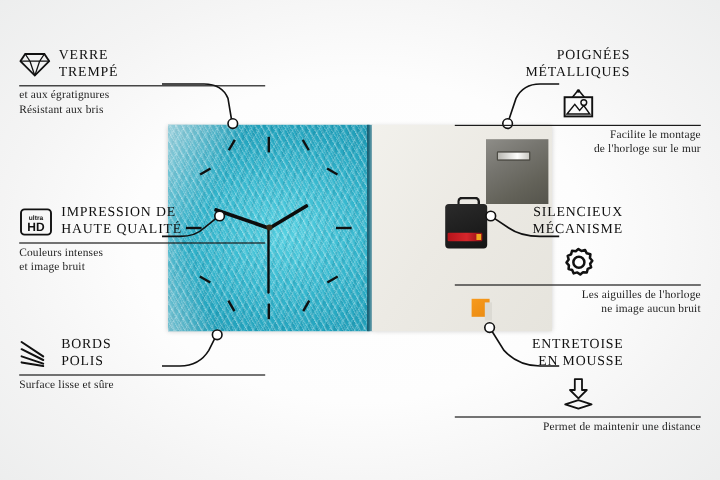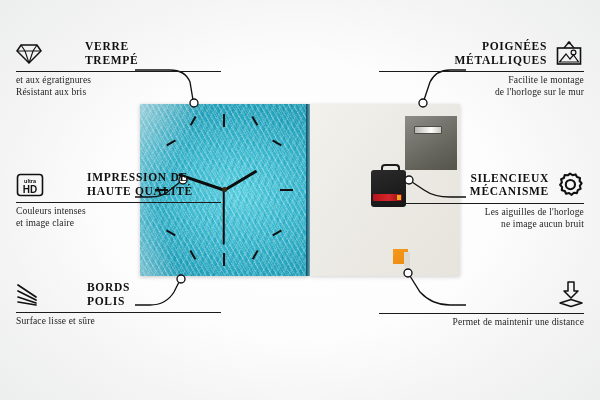--- a/index.html
+++ b/index.html
@@ -10,27 +10,26 @@
   }
   #stage{
     position:relative;width:600px;height:400px;
     background:
       radial-gradient(ellipse 420px 300px at 300px 200px,#ffffff 0%,#fdfdfd 45%,#f4f4f4 72%,#eceded 100%);
   }
 
   
   .feat{position:absolute;width:205px;}
   .feat .head{display:flex;align-items:center;gap:7px;}
-  .feat.right .head{flex-direction:row;justify-content:flex-end;}
+  .feat.right .head{flex-direction:column;justify-content:flex-end;}
   .ttl{
     font-family:"Liberation Serif", serif;
-    font-weight:bold;font-size:11.5px;line-height:13.5px;
+    font-weight:normal;font-size:11.5px;line-height:13.5px;
     letter-spacing:.7px;color:#101010;text-transform:uppercase;
     white-space:nowrap;
-    margin-left:36px;
   }
   .feat.right .ttl{text-align:right;}
   .rule{height:1px;background:#1b1b1b;margin-top:4px;width:100%;}
   .sub{
     font-family:"Liberation Serif", serif;
     font-size:9.5px;line-height:11.5px;color:#1d1d1d;
     margin-top:3px;letter-spacing:.15px;
   }
   .feat.right .sub{text-align:right;}
   .ico{flex:0 0 auto;display:block;}
@@ -196,21 +195,21 @@
         <text x="14" y="19.5" font-family="Liberation Sans, sans-serif" font-size="10" font-weight="bold" text-anchor="middle" fill="#111">HD</text>
       </svg>
       <div>
         <div class="ttl">IMPRESSION DE</div>
         <div class="ttl">HAUTE QUALITÉ</div>
       </div>
     </div>
     <div class="rule"></div>
     <div class="sub">
       <div>Couleurs intenses</div>
-      <div>et image claire</div>
+      <div>et image bruit</div>
     </div>
   </div>
 
   <div class="feat left" id="f-bords">
     <div class="head">
       <svg class="ico" width="28" height="24" viewBox="0 0 28 24">
         <path d="M2 2 L20 14 M2 8 L20 17 M2 14 L20 20 M2 19 L20 22" fill="none" stroke="#111" stroke-width="1.7" stroke-linecap="round"></path>
       </svg>
       <div>
         <div class="ttl">BORDS</div>
@@ -262,20 +261,24 @@
     </div>
     <div class="rule"></div>
     <div class="sub">
       <div>Les aiguilles de l'horloge</div>
       <div>ne image aucun bruit</div>
     </div>
   </div>
 
   <div class="feat right" id="f-entre">
     <div class="head">
+      <div>
+        <div class="ttl">ENTRETOISE</div>
+        <div class="ttl">EN MOUSSE</div>
+      </div>
       <svg class="ico" width="26" height="28" viewBox="0 0 26 28">
         <path d="M10 1 H16 V10 H20 L13 17 L6 10 H10 Z" fill="none" stroke="#111" stroke-width="1.5" stroke-linejoin="round"></path>
         <path d="M13 18.5 L24 22 L13 25.5 L2 22 Z" fill="none" stroke="#111" stroke-width="1.5" stroke-linejoin="round"></path>
       </svg>
     </div>
     <div class="rule"></div>
     <div class="sub">
       <div>Permet de maintenir une distance</div>
     </div>
   </div>

